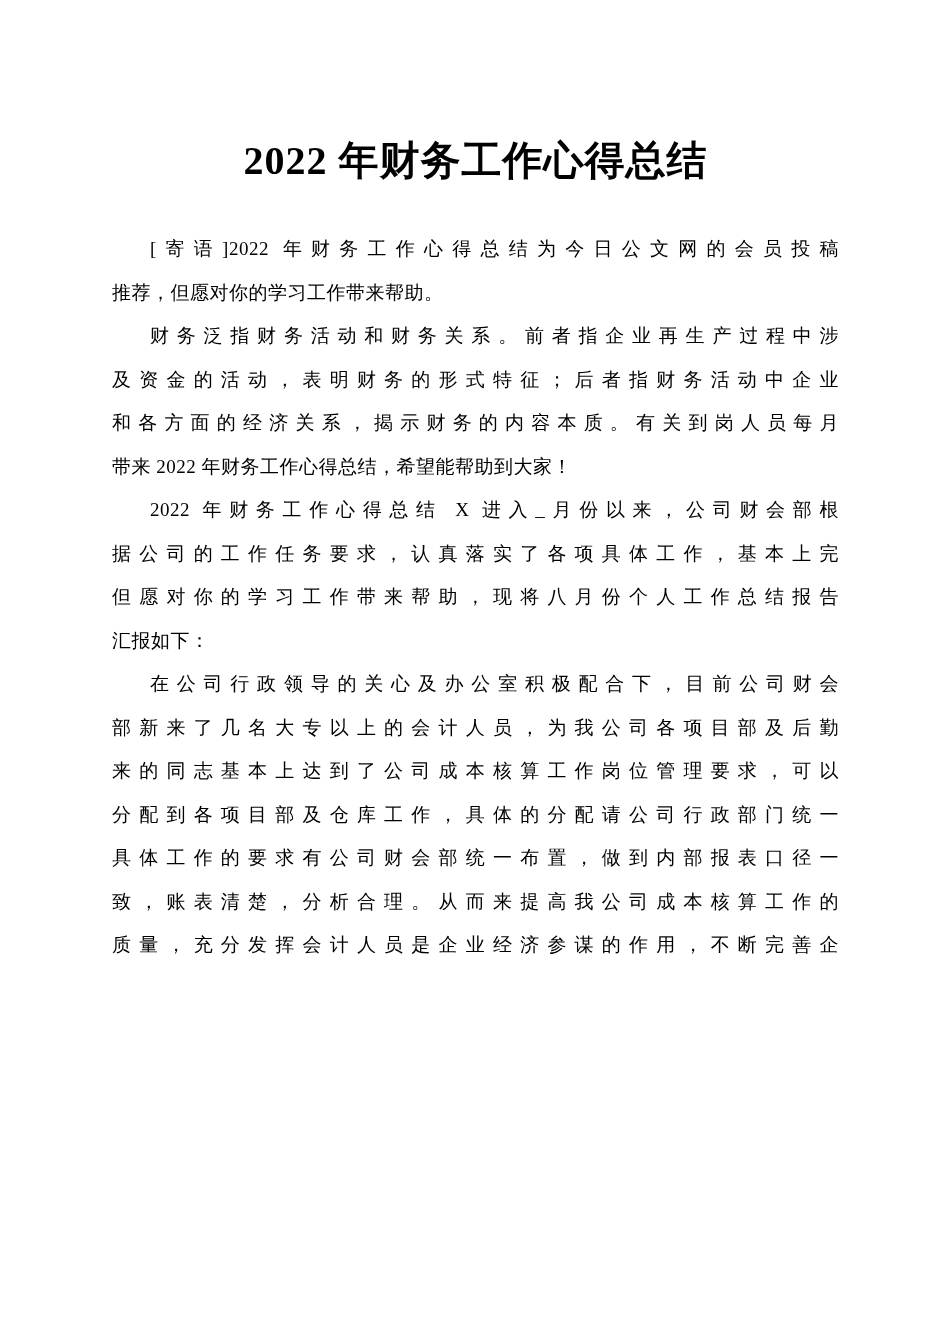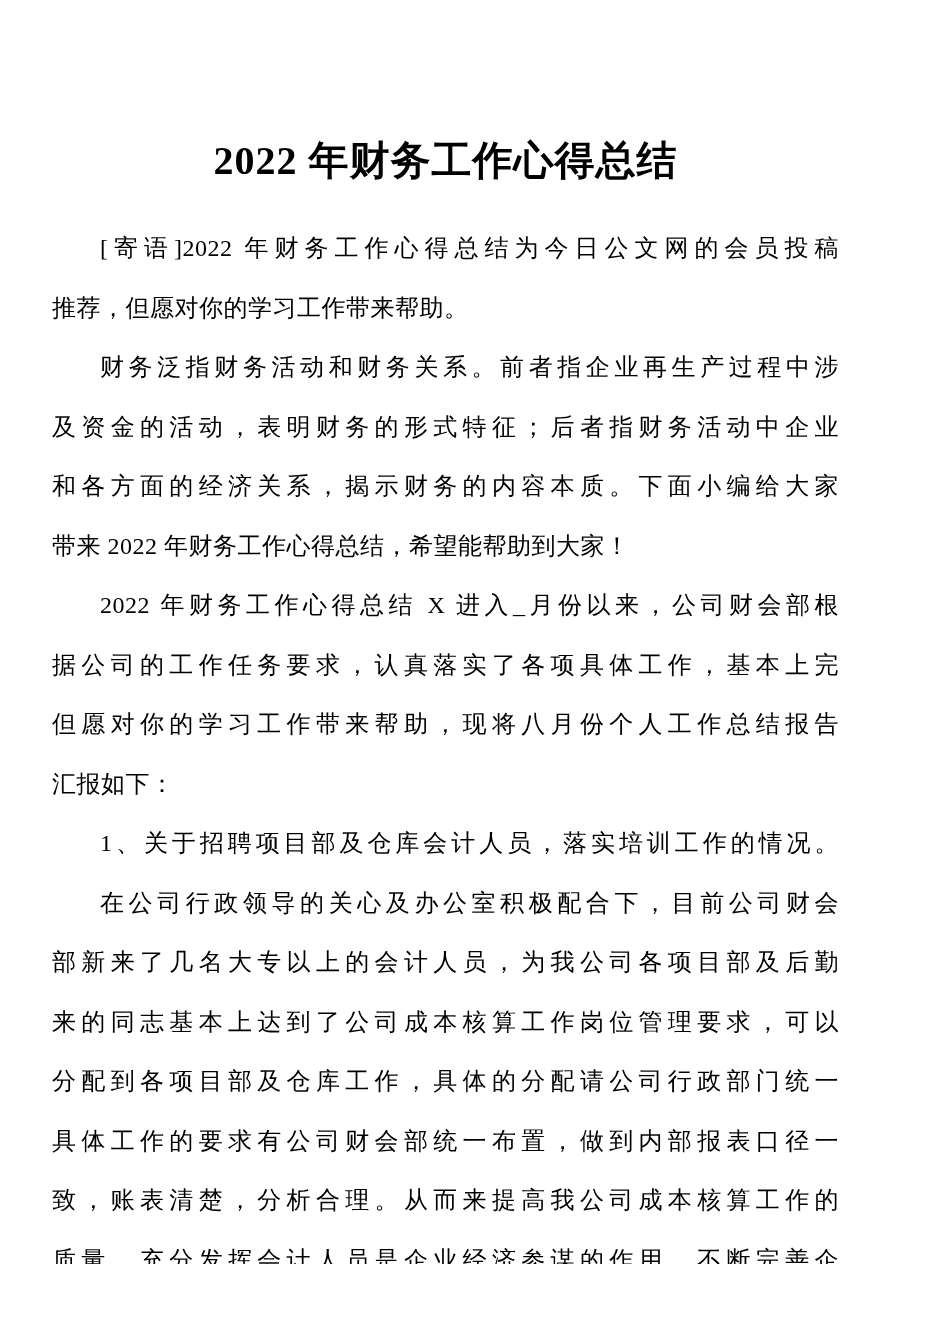--- a/index.html
+++ b/index.html
@@ -7,68 +7,66 @@
     padding: 0;
     background: #ffffff;
   }
   .page {
     position: relative;
     width: 950px;
     height: 1264px;
     background: #ffffff;
     color: #000000;
     box-sizing: border-box;
-    padding: 135px 111px 0 52px;
+    padding: 135px 111px 0 112px;
     font-family: "Liberation Serif", "DejaVu Serif", serif;
     overflow: hidden;
   }
   .doc-title {
     margin: 0 0 40px 0;
     font-size: 40px;
     line-height: 52px;
     font-weight: bold;
     text-align: center;
     letter-spacing: 1px;
     white-space: nowrap;
   }
   .doc-body .line {
-    font-size: 24px;
+    font-size: 19px;
     line-height: 43.5px;
     height: 43.5px;
     overflow: hidden;
     text-align: justify;
     text-align-last: justify;
     letter-spacing: 0.5px;
-    margin-top: 16px;
   }
   .doc-body .line.no-stretch {
     text-align: left;
     text-align-last: left;
   }
   .doc-body .line.indent {
     text-indent: 2em;
   }
 </style>
 </head>
 <body>
 
 <div class="page">
   <h1 class="doc-title">2022 年财务工作心得总结</h1>
   <div class="doc-body">
       <div class="line indent">[寄语]2022 年财务工作心得总结为今日公文网的会员投稿</div>
       <div class="line no-stretch">推荐，但愿对你的学习工作带来帮助。</div>
       <div class="line indent">财务泛指财务活动和财务关系。前者指企业再生产过程中涉</div>
       <div class="line">及资金的活动，表明财务的形式特征；后者指财务活动中企业</div>
-      <div class="line">和各方面的经济关系，揭示财务的内容本质。下面小编给大家</div>
+      <div class="line">和各方面的经济关系，揭示财务的内容本质。有关到岗人员每月</div>
       <div class="line no-stretch">带来 2022 年财务工作心得总结，希望能帮助到大家！</div>
       <div class="line indent">2022 年财务工作心得总结 X 进入_月份以来，公司财会部根</div>
       <div class="line">据公司的工作任务要求，认真落实了各项具体工作，基本上完</div>
       <div class="line">但愿对你的学习工作带来帮助，现将八月份个人工作总结报告</div>
       <div class="line no-stretch">汇报如下：</div>
-      <div class="line indent">1、关于招聘项目部及仓库会计人员，落实培训工作的情况。</div>
       <div class="line indent">在公司行政领导的关心及办公室积极配合下，目前公司财会</div>
       <div class="line">部新来了几名大专以上的会计人员，为我公司各项目部及后勤</div>
       <div class="line">来的同志基本上达到了公司成本核算工作岗位管理要求，可以</div>
       <div class="line">分配到各项目部及仓库工作，具体的分配请公司行政部门统一</div>
       <div class="line">具体工作的要求有公司财会部统一布置，做到内部报表口径一</div>
       <div class="line">致，账表清楚，分析合理。从而来提高我公司成本核算工作的</div>
       <div class="line">质量，充分发挥会计人员是企业经济参谋的作用，不断完善企</div>
     </div>
 </div>
 

